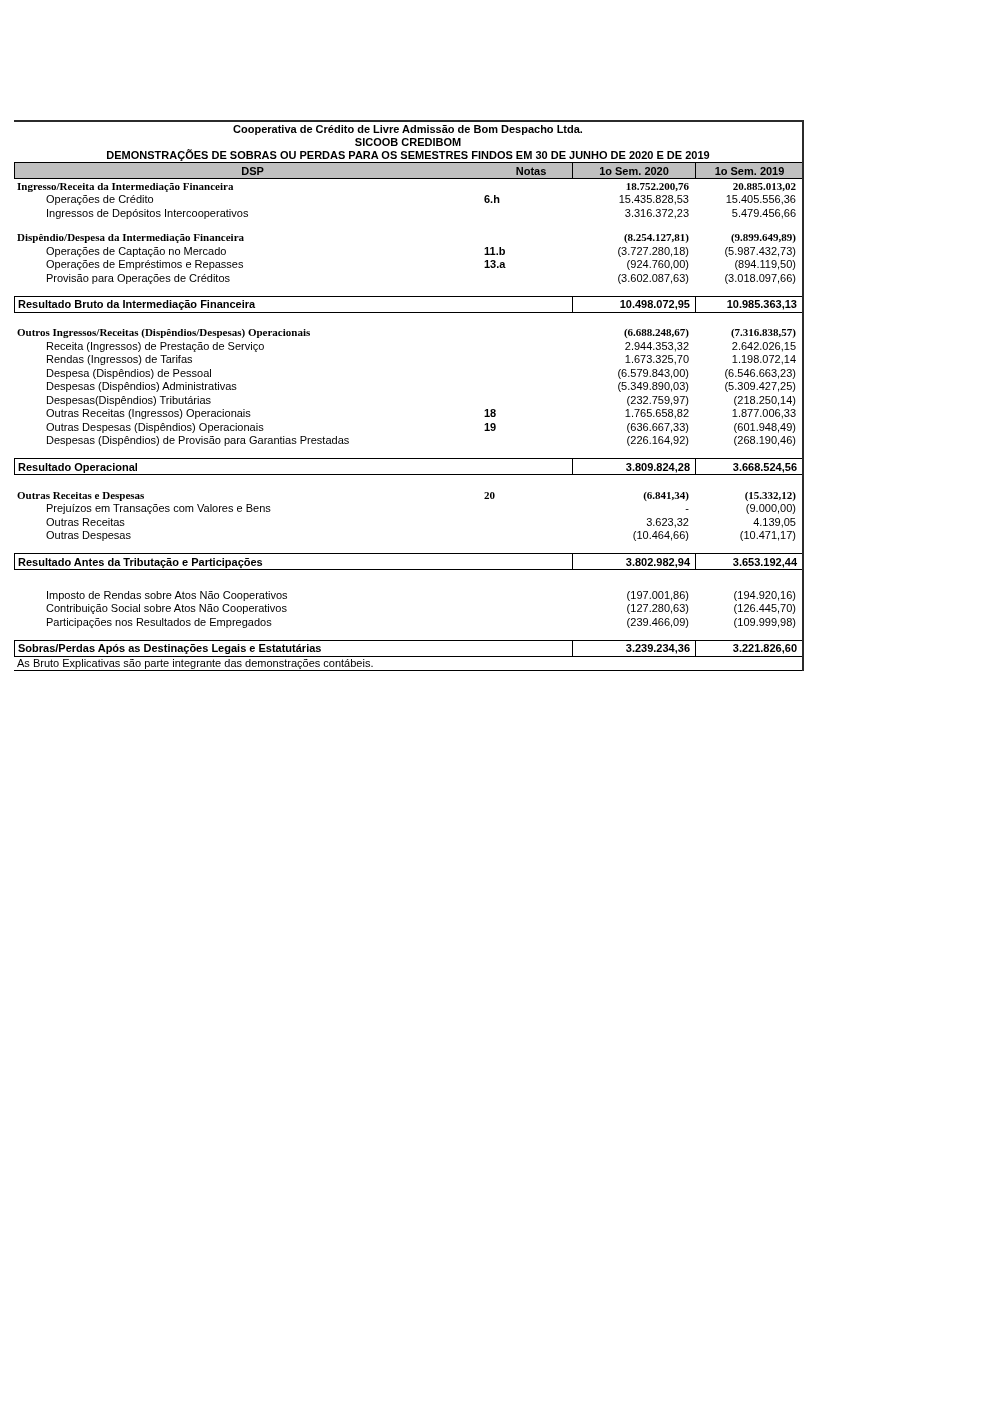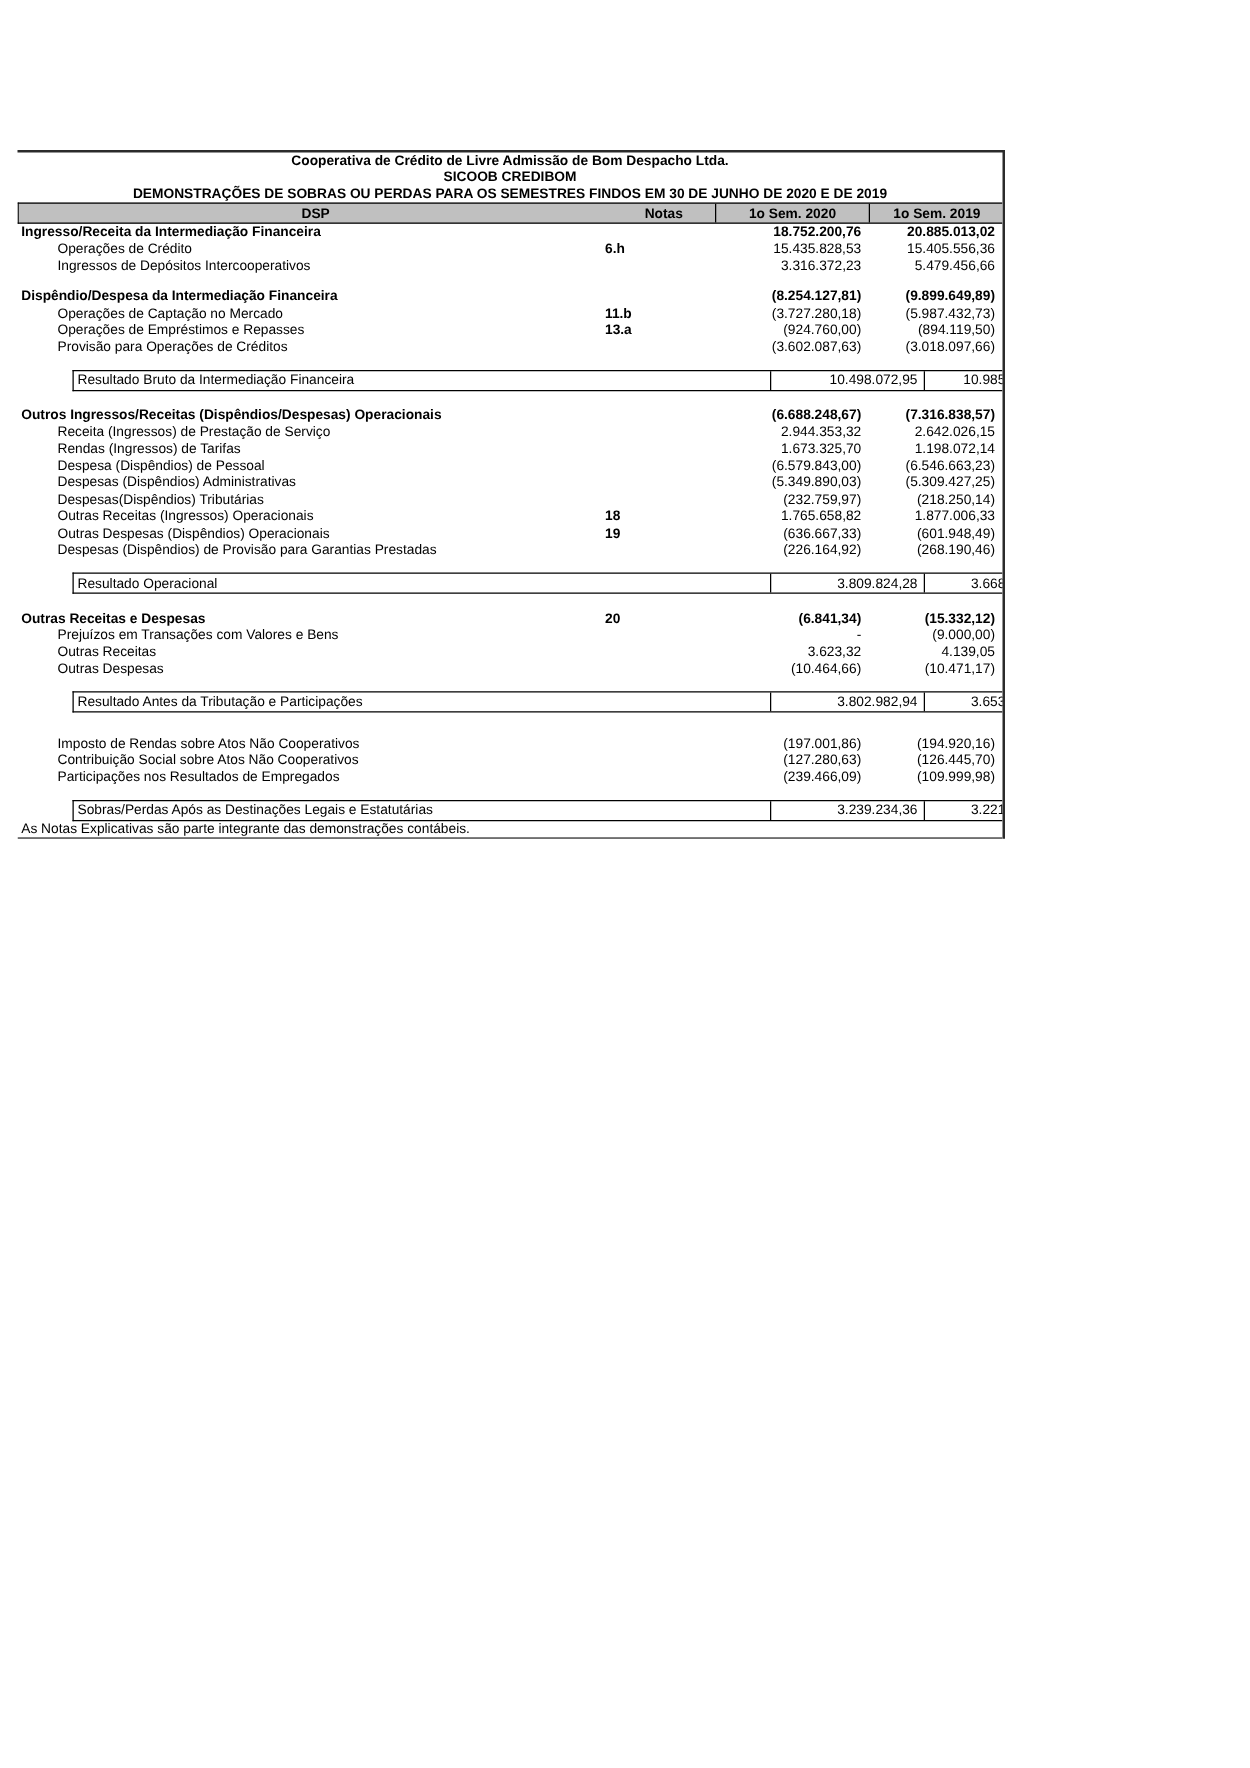--- a/index.html
+++ b/index.html
@@ -52,27 +52,26 @@
 
   .row { display:flex; height:13.5px; font-size:11px; align-items:stretch; }
   .row > div { flex-shrink:0; display:flex; align-items:center; }
   .c-label { width:470px; padding-left:3px; white-space:nowrap; }
   .row.item .c-label { padding-left:32px; }
   .c-nota  { width:87px; font-weight:bold; }
   .c-v     { justify-content:flex-end; text-align:right; }
   .c-v1    { width:123px; padding-right:5px; }
   .c-v2    { width:108px; padding-right:6px; }
 
-  .row.section { font-weight:bold; }
+  .row.section { font-weight:bold;font-family:Liberation Serif, serif; }
   .row.total {
     height:17px;
-    font-weight:normal;
+    font-weight:bold;
     border:1.5px solid #000;
     border-right:none;
-    margin-left:44px;
   }
   .row.total .c-v1, .row.total .c-v2 { border-left:1.2px solid #000; }
 
   .sp { width:100%; }
   .sp-s { height:11px; }
   .sp-m { height:13px; }
   .sp-l { height:18px; }
 
   .footnote {
     display:flex; align-items:center;
@@ -269,15 +268,15 @@
         </div>
         <div class="sp sp-s"></div>
         <div class="row total">
           <div class="c-label">Sobras/Perdas Após as Destinações Legais e Estatutárias</div>
           <div class="c-nota"></div>
           <div class="c-v c-v1">3.239.234,36</div>
           <div class="c-v c-v2">3.221.826,60</div>
         </div>
       </div>
 
-    <div class="footnote">As Notas Explicativas são parte integrante das demonstrações contábeis.</div>
+    <div class="footnote">As Bruto Explicativas são parte integrante das demonstrações contábeis.</div>
   </div>
 </div>
 
 </body></html>

